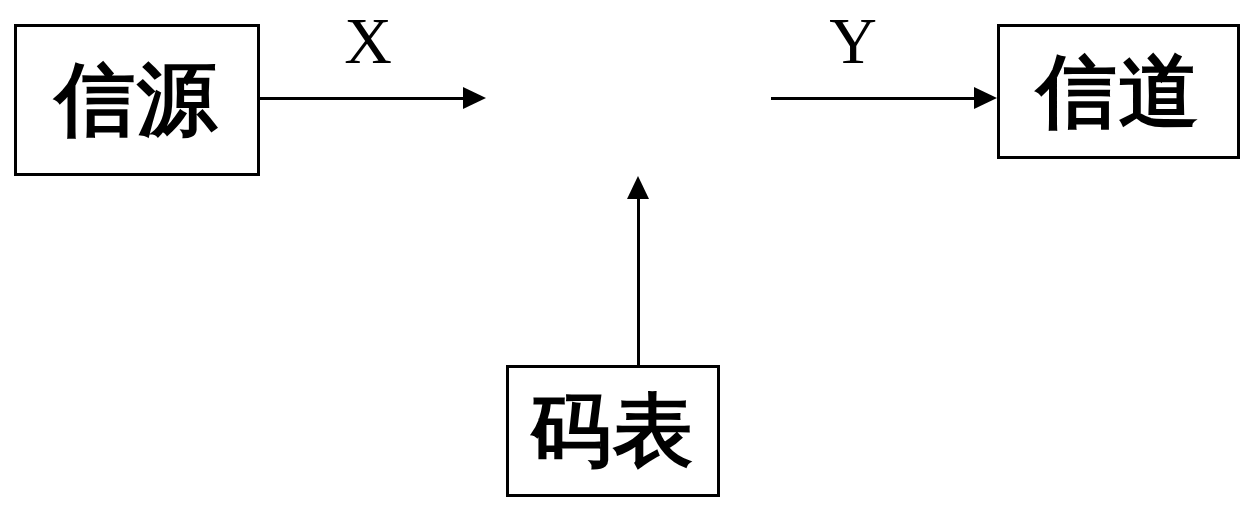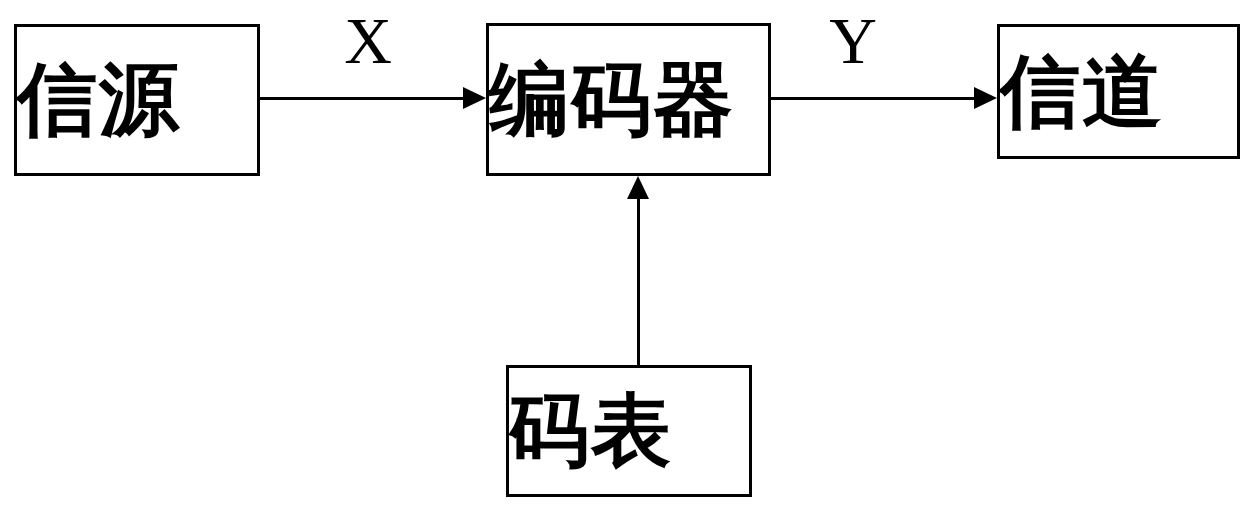--- a/index.html
+++ b/index.html
@@ -20,33 +20,34 @@
     width: 1254px;
     height: 506px;
   }
   .node-box {
     position: absolute;
     box-sizing: border-box;
     border: 3px solid #000000;
     background: #ffffff;
     display: flex;
     align-items: center;
+    justify-content: center;
   }
   .node-label {
     font-size: 80px;
     font-weight: 700;
     color: #000000;
     line-height: 1;
     letter-spacing: 2px;
     white-space: nowrap;
   }
   #box-source   { left: 14px;  top: 24px;  width: 246px; height: 152px; }
   #box-encoder  { left: 486px; top: 23px;  width: 285px; height: 153px; }
   #box-channel  { left: 997px; top: 24px;  width: 243px; height: 135px; }
-  #box-codebook { left: 506px; top: 365px; width: 246px; height: 132px; }
+  #box-codebook { left: 506px; top: 365px; width: 214px; height: 132px; }
 
   .edge-shaft-h {
     position: absolute;
     height: 3px;
     background: #000000;
   }
   .edge-shaft-v {
     position: absolute;
     width: 3px;
     background: #000000;
@@ -86,23 +87,20 @@
 </style>
 </head>
 <body>
 
 <div class="canvas">
 
   <div class="node-box" id="box-source">
     <span class="node-label">信源</span>
   </div>
 
-  <div class="node-box" id="box-encoder">
-    <span class="node-label">编码器</span>
-  </div>
 
   <div class="node-box" id="box-channel">
     <span class="node-label">信道</span>
   </div>
 
   <div class="node-box" id="box-codebook">
     <span class="node-label">码表</span>
   </div>
 
   <div class="edge-shaft-h" id="edge-x-shaft"></div>

